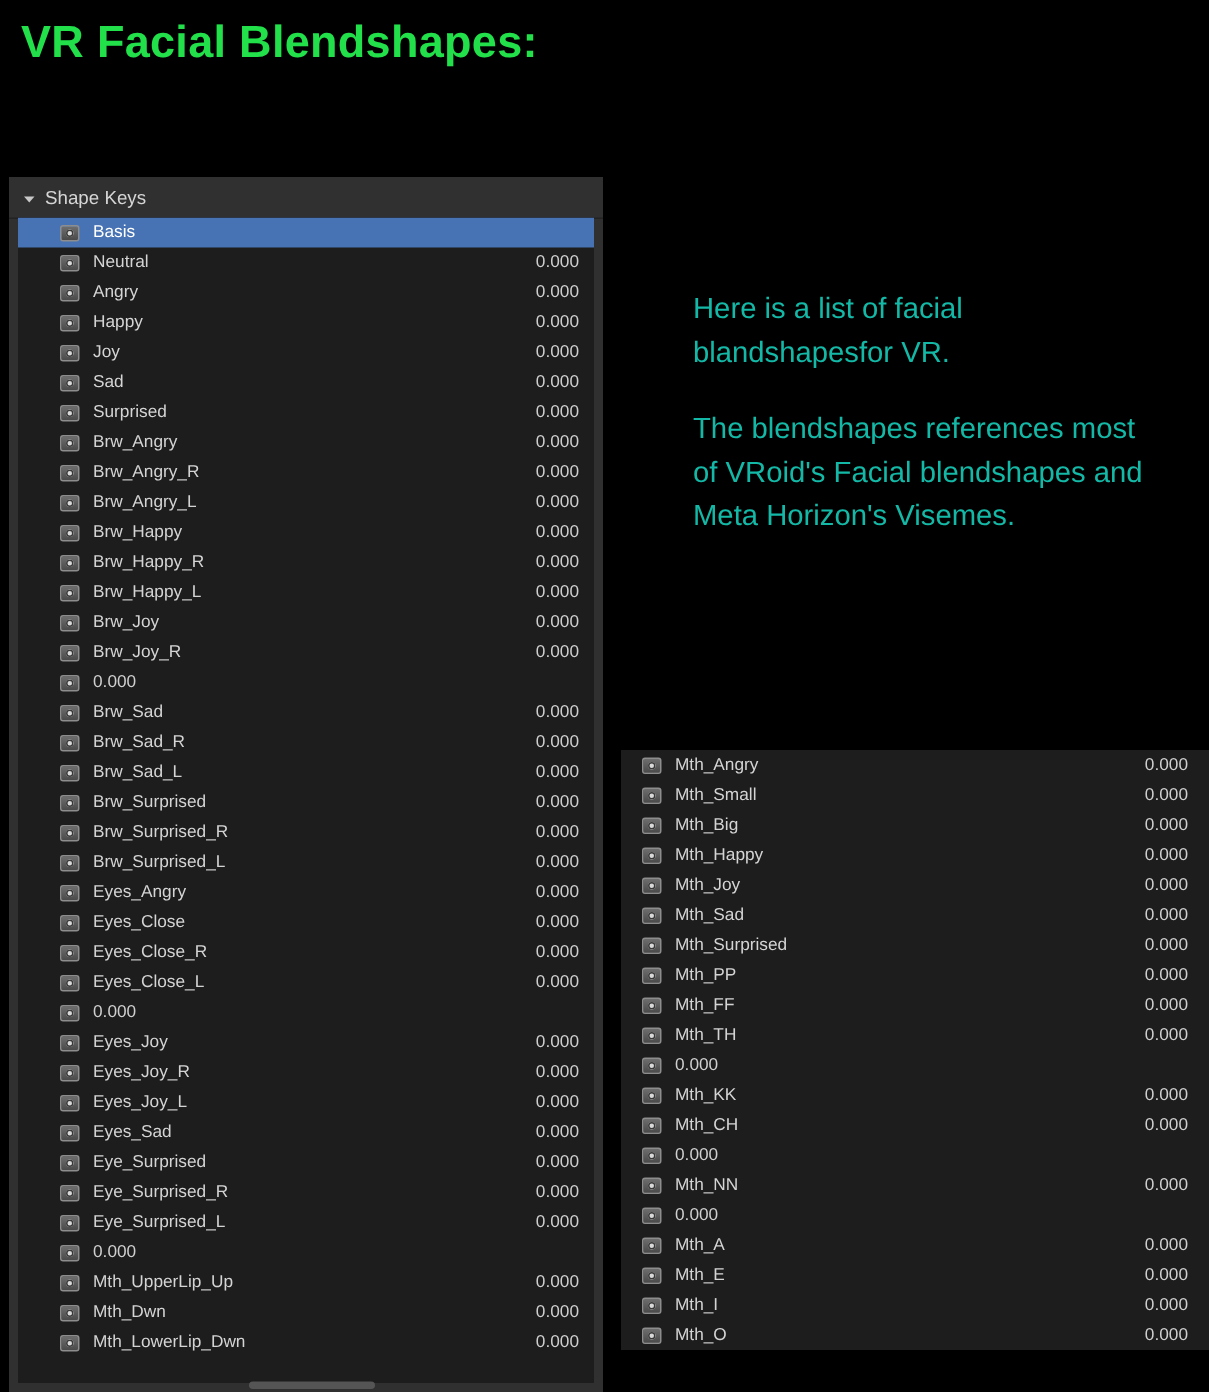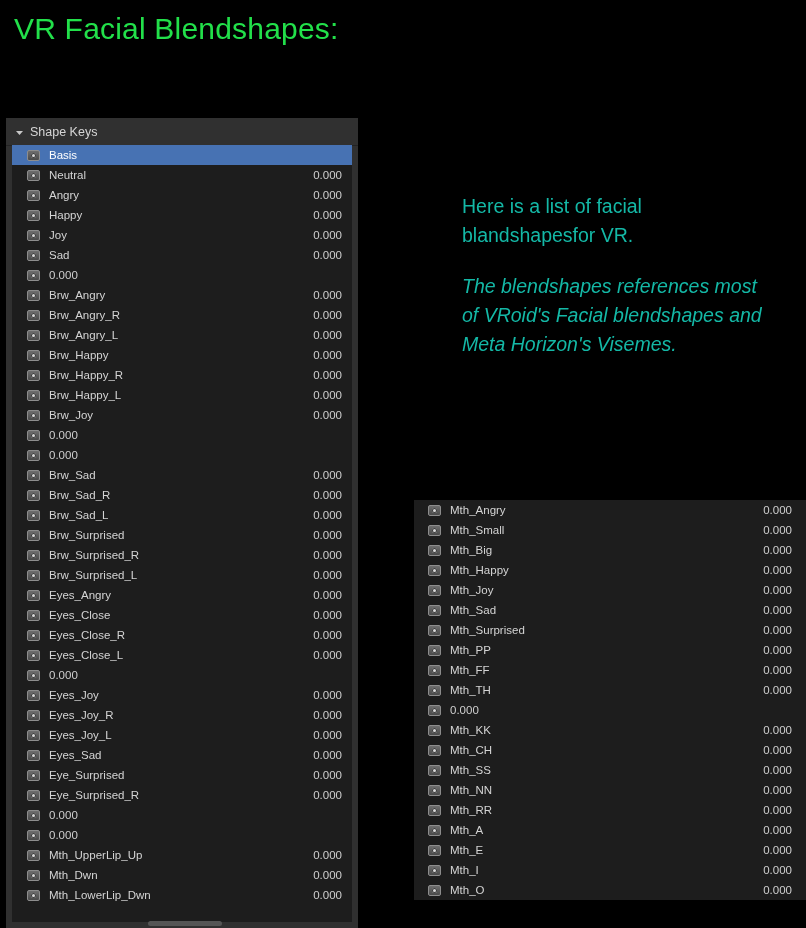--- a/index.html
+++ b/index.html
@@ -13,36 +13,36 @@
     position: relative;
     overflow: hidden;
     font-family: "Liberation Sans", sans-serif;
   }
 
   #page-title {
     position: absolute;
     left: 14px;
     top: 12px;
     font-size: 30px;
-    font-weight: normal;
+    font-weight: bold;
     color: #22e04a;
     letter-spacing: 0.2px;
   }
 
   
   .panel {
     position: absolute;
     background: #1d1d1d;
     border: 1px solid #2b2b2b;
     box-sizing: border-box;
   }
   #left-panel {
     left: 6px;
     top: 118px;
-    width: 352px;
+    width: 396px;
     height: 810px;
     background: #303030;
     border: none;
   }
   .panel-header {
     height: 27px;
     background: #303030;
     display: flex;
     align-items: center;
     padding-left: 8px;
@@ -68,21 +68,21 @@
     top: 27px;
     bottom: 6px;
     overflow: hidden;
   }
   #left-panel .list-body { left: 6px; right: 6px; }
 
   .row {
     height: 20px;
     display: flex;
     align-items: center;
-    padding-left: 15px;
+    padding-left: 28px;
     padding-right: 10px;
     color: #d4d4d4;
     font-size: 11.5px;
     box-sizing: border-box;
   }
   .row.selected {
     background: #4772b3;
     color: #ffffff;
   }
   .kb-icon {
@@ -132,21 +132,21 @@
   #description {
     position: absolute;
     left: 462px;
     top: 192px;
     width: 300px;
     color: #14b8a6;
     font-size: 19.5px;
     line-height: 29px;
   }
   #description p { margin: 0 0 22px 0; }
-  #description p:last-child { margin-bottom: 1px; font-style: italic; }
+  #description p:last-child { margin-bottom: 1px; }
 
   
   #right-panel {
     left: 414px;
     top: 500px;
     width: 392px;
     height: 400px;
     background: #1d1d1d;
     border: none;
   }
@@ -198,20 +198,21 @@
         <span class="row-name">Joy</span>
         <span class="row-val">0.000</span>
       </div>
       <div class="row">
         <span class="kb-icon"></span>
         <span class="row-name">Sad</span>
         <span class="row-val">0.000</span>
       </div>
       <div class="row">
         <span class="kb-icon"></span>
+        <span class="row-name">Surprised</span>
         <span class="row-val">0.000</span>
       </div>
       <div class="row">
         <span class="kb-icon"></span>
         <span class="row-name">Brw_Angry</span>
         <span class="row-val">0.000</span>
       </div>
       <div class="row">
         <span class="kb-icon"></span>
         <span class="row-name">Brw_Angry_R</span>
@@ -237,20 +238,21 @@
         <span class="row-name">Brw_Happy_L</span>
         <span class="row-val">0.000</span>
       </div>
       <div class="row">
         <span class="kb-icon"></span>
         <span class="row-name">Brw_Joy</span>
         <span class="row-val">0.000</span>
       </div>
       <div class="row">
         <span class="kb-icon"></span>
+        <span class="row-name">Brw_Joy_R</span>
         <span class="row-val">0.000</span>
       </div>
       <div class="row">
         <span class="kb-icon"></span>
         <span class="row-val">0.000</span>
       </div>
       <div class="row">
         <span class="kb-icon"></span>
         <span class="row-name">Brw_Sad</span>
         <span class="row-val">0.000</span>
@@ -329,20 +331,21 @@
         <span class="row-name">Eye_Surprised</span>
         <span class="row-val">0.000</span>
       </div>
       <div class="row">
         <span class="kb-icon"></span>
         <span class="row-name">Eye_Surprised_R</span>
         <span class="row-val">0.000</span>
       </div>
       <div class="row">
         <span class="kb-icon"></span>
+        <span class="row-name">Eye_Surprised_L</span>
         <span class="row-val">0.000</span>
       </div>
       <div class="row">
         <span class="kb-icon"></span>
         <span class="row-val">0.000</span>
       </div>
       <div class="row">
         <span class="kb-icon"></span>
         <span class="row-name">Mth_UpperLip_Up</span>
         <span class="row-val">0.000</span>
@@ -429,31 +432,29 @@
         <span class="row-name">Mth_KK</span>
         <span class="row-val">0.000</span>
       </div>
       <div class="row">
         <span class="kb-icon"></span>
         <span class="row-name">Mth_CH</span>
         <span class="row-val">0.000</span>
       </div>
       <div class="row">
         <span class="kb-icon"></span>
-        <span class="row-name">Mth_SS</span>
         <span class="row-val">0.000</span>
       </div>
       <div class="row">
         <span class="kb-icon"></span>
         <span class="row-name">Mth_NN</span>
         <span class="row-val">0.000</span>
       </div>
       <div class="row">
         <span class="kb-icon"></span>
-        <span class="row-name">Mth_RR</span>
         <span class="row-val">0.000</span>
       </div>
       <div class="row">
         <span class="kb-icon"></span>
         <span class="row-name">Mth_A</span>
         <span class="row-val">0.000</span>
       </div>
       <div class="row">
         <span class="kb-icon"></span>
         <span class="row-name">Mth_E</span>

